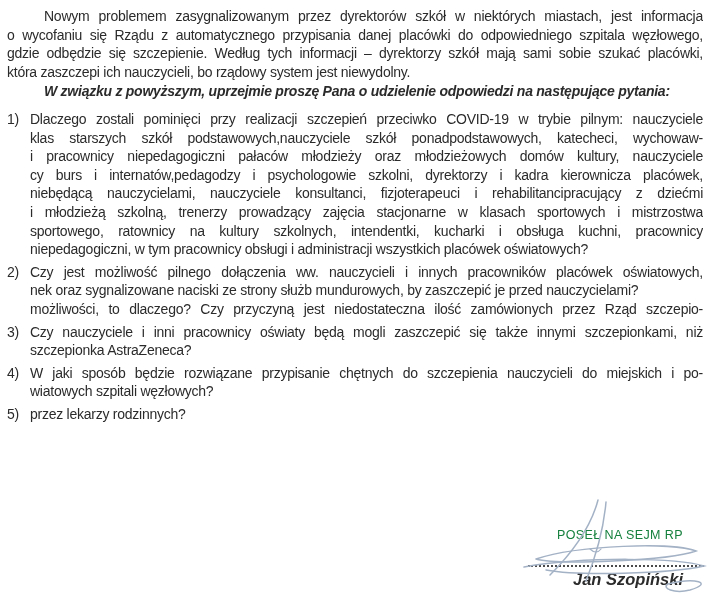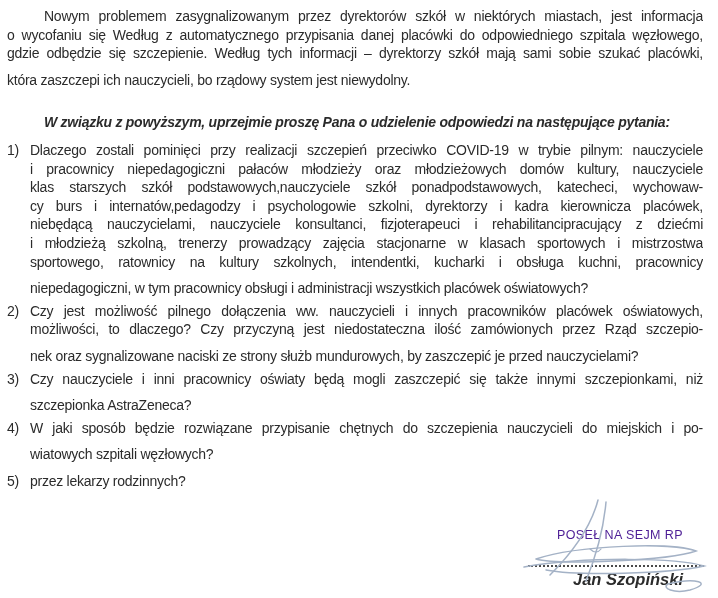--- a/index.html
+++ b/index.html
@@ -20,25 +20,24 @@
   .line {
     height: 18.6px;
     overflow: hidden;
     text-align: justify;
     text-align-last: justify;
     white-space: normal;
   }
   .line.last {
     text-align: left;
     text-align-last: left;
-    margin-top: 8px;
   }
   .intro .line:first-child { text-indent: 37px; }
   .heading {
-    margin-top: 24px;
+    margin-top: 1px;
     height: 18.6px;
     font-weight: bold;
     font-style: italic;
     text-indent: 37px;
     overflow: hidden;
   }
   .questions { margin-top: 9px; }
   .q {
     position: relative;
     padding-left: 23px;
@@ -49,21 +48,21 @@
     left: 0;
     top: 0;
     width: 20px;
   }
   .sig-title {
     position: absolute;
     top: 526px;
     left: 557px;
     font-size: 12.5px;
     letter-spacing: 0.4px;
-    color: #4c1d95;
+    color: #15803d;
     white-space: nowrap;
   }
   .sig-dotted {
     position: absolute;
     top: 565px;
     left: 528px;
     width: 176px;
     height: 0;
     border-top: 2px dotted #4a4a4a;
   }
@@ -89,47 +88,47 @@
     pointer-events: none;
   }
 </style>
 </head>
 <body>
 
 <div class="doc">
 
   <div class="intro">
       <div class="line">Nowym problemem zasygnalizowanym przez dyrektorów szkół w niektórych miastach, jest informacja</div>
-      <div class="line">o wycofaniu się Według z automatycznego przypisania danej placówki do odpowiedniego szpitala węzłowego,</div>
+      <div class="line">o wycofaniu się Rządu z automatycznego przypisania danej placówki do odpowiedniego szpitala węzłowego,</div>
       <div class="line">gdzie odbędzie się szczepienie. Według tych informacji – dyrektorzy szkół mają sami sobie szukać placówki,</div>
       <div class="line last">która zaszczepi ich nauczycieli, bo rządowy system jest niewydolny.</div>
     </div>
 
   <div class="heading">W związku z powyższym, uprzejmie proszę Pana o udzielenie odpowiedzi na następujące pytania:</div>
 
   <div class="questions">
     <div class="q">
       <span class="q-num">1)</span>
       <div class="q-body">
           <div class="line">Dlaczego zostali pominięci przy realizacji szczepień przeciwko COVID-19 w trybie pilnym: nauczyciele</div>
+          <div class="line">klas starszych szkół podstawowych,nauczyciele szkół ponadpodstawowych, katecheci, wychowaw-</div>
           <div class="line">i pracownicy niepedagogiczni pałaców młodzieży oraz młodzieżowych domów kultury, nauczyciele</div>
-          <div class="line">klas starszych szkół podstawowych,nauczyciele szkół ponadpodstawowych, katecheci, wychowaw-</div>
           <div class="line">cy burs i internatów,pedagodzy i psychologowie szkolni, dyrektorzy i kadra kierownicza placówek,</div>
           <div class="line">niebędącą nauczycielami, nauczyciele konsultanci, fizjoterapeuci i rehabilitancipracujący z dziećmi</div>
           <div class="line">i młodzieżą szkolną, trenerzy prowadzący zajęcia stacjonarne w klasach sportowych i mistrzostwa</div>
           <div class="line">sportowego, ratownicy na kultury szkolnych, intendentki, kucharki i obsługa kuchni, pracownicy</div>
           <div class="line last">niepedagogiczni, w tym pracownicy obsługi i administracji wszystkich placówek oświatowych?</div>
         </div>
     </div>
     <div class="q">
       <span class="q-num">2)</span>
       <div class="q-body">
           <div class="line">Czy jest możliwość pilnego dołączenia ww. nauczycieli i innych pracowników placówek oświatowych,</div>
+          <div class="line last">nek oraz sygnalizowane naciski ze strony służb mundurowych, by zaszczepić je przed nauczycielami?</div>
           <div class="line">możliwości, to dlaczego? Czy przyczyną jest niedostateczna ilość zamówionych przez Rząd szczepio-</div>
-          <div class="line last">nek oraz sygnalizowane naciski ze strony służb mundurowych, by zaszczepić je przed nauczycielami?</div>
         </div>
     </div>
     <div class="q">
       <span class="q-num">3)</span>
       <div class="q-body">
           <div class="line">Czy nauczyciele i inni pracownicy oświaty będą mogli zaszczepić się także innymi szczepionkami, niż</div>
           <div class="line last">szczepionka AstraZeneca?</div>
         </div>
     </div>
     <div class="q">

